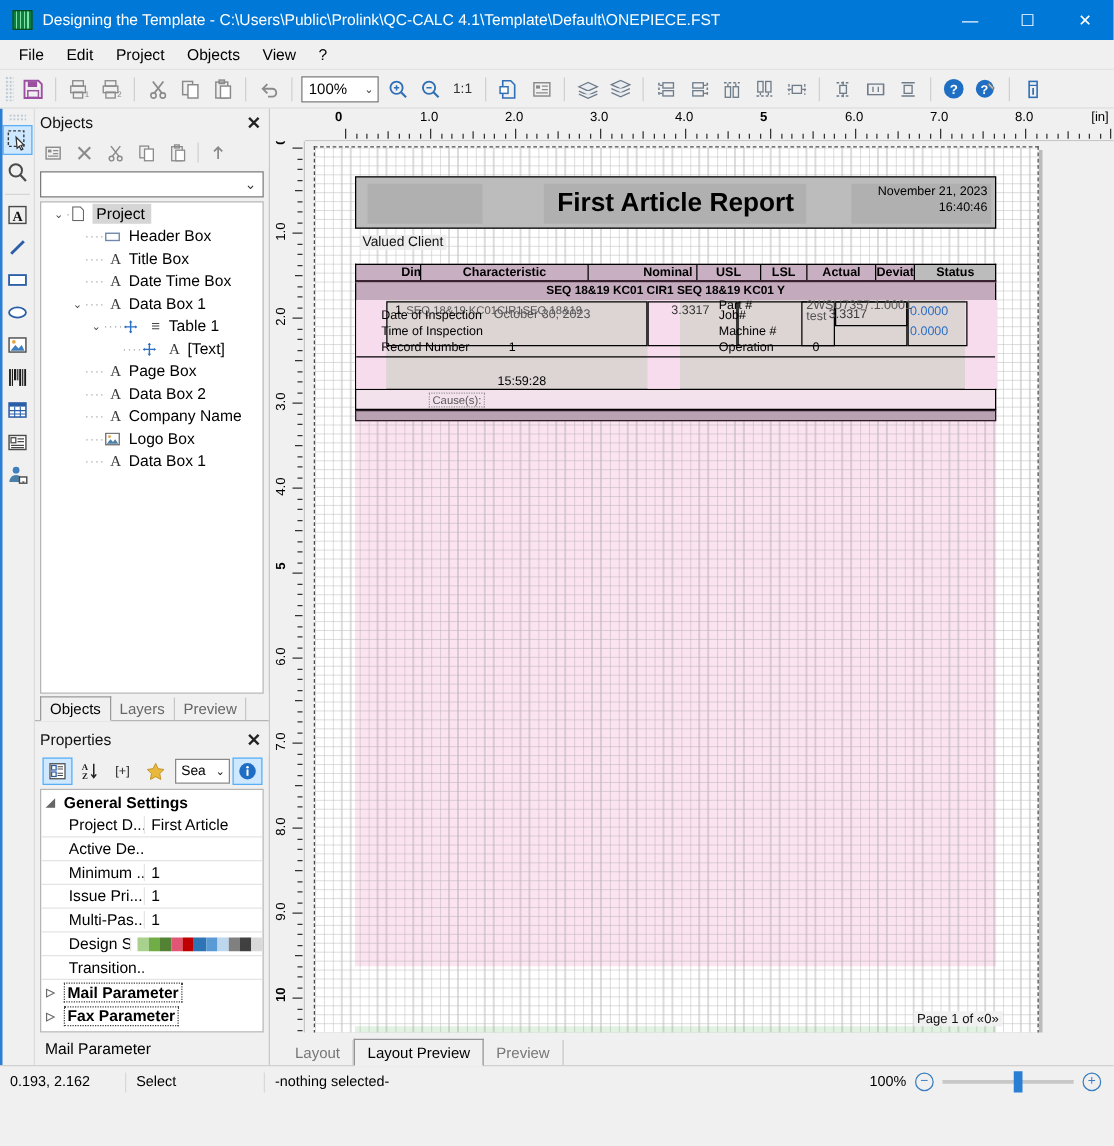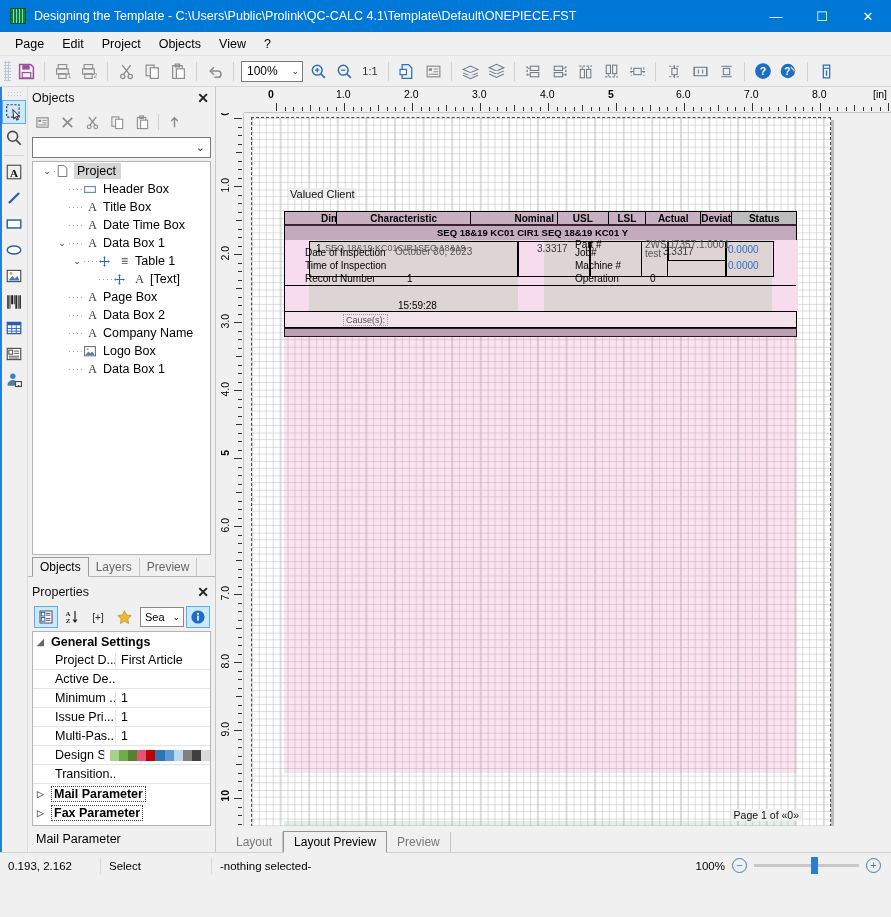--- a/index.html
+++ b/index.html
@@ -256,21 +256,21 @@
 
 <div class="titlebar">
   <span class="app-icon"></span>
   <span class="title-text">Designing the Template - C:\Users\Public\Prolink\QC-CALC 4.1\Template\Default\ONEPIECE.FST</span>
   <div class="winbtn">—</div>
   <div class="winbtn">☐</div>
   <div class="winbtn close">✕</div>
 </div>
 
 <div class="menubar">
-  <div class="mi">Page</div>
+  <div class="mi">File</div>
   <div class="mi">Edit</div>
   <div class="mi">Project</div>
   <div class="mi">Objects</div>
   <div class="mi">View</div>
   <div class="mi">?</div>
 </div>
 
 <div class="toolbar">
   <div class="tbgrip"></div>
 
@@ -1009,20 +1009,30 @@
 
       <div class="canvas">
         <div class="page">
 
           <div class="bigband bandpink" style="top:172px;height:483px;"></div>
           <div class="bigband bandgray" style="top:172px;height:40px;"></div>
           <div class="bigband bandgreen" style="top:703px;height:23px;"></div>
 
           <div class="grid"></div>
 
+          <div class="hdrbox">
+            <div class="innerbox" style="left:9px;top:5px;width:92px;height:32px;"></div>
+            <div class="innerbox" style="left:150px;top:5px;width:210px;height:32px;"></div>
+            <div class="innerbox" style="left:396px;top:5px;width:112px;height:32px;"></div>
+            <div class="ttl">First Article Report</div>
+            <div class="dt">
+              <div>November 21, 2023</div>
+              <div>16:40:46</div>
+            </div>
+          </div>
 
           <div class="clientline">Valued Client</div>
 
           <div class="rtable">
             <div class="rhead" id="thead">
                 <div class="c" style="width: 24px;">Dim</div>
                 <div class="c" style="width: 209px;">Characteristic</div>
                 <div class="c" style="width: 72px; margin-left: 40px;">Nominal</div>
                 <div class="c" style="width: 78px;">USL</div>
                 <div class="c" style="width: 58px;">LSL</div>

